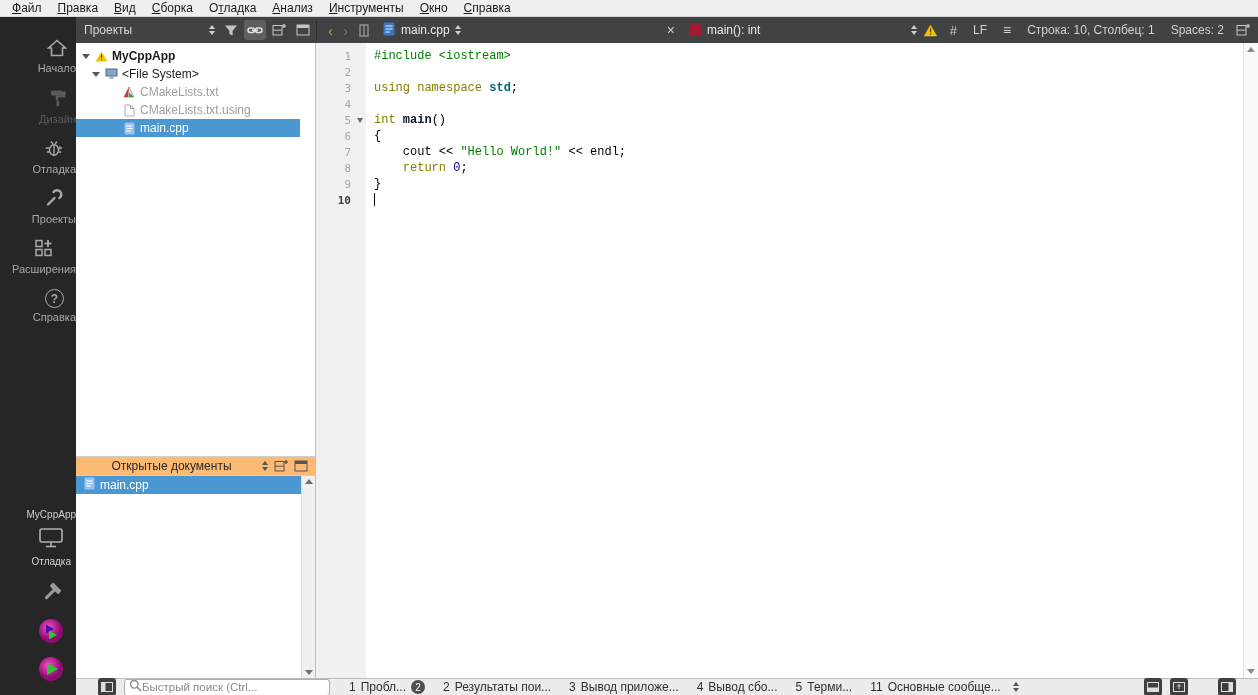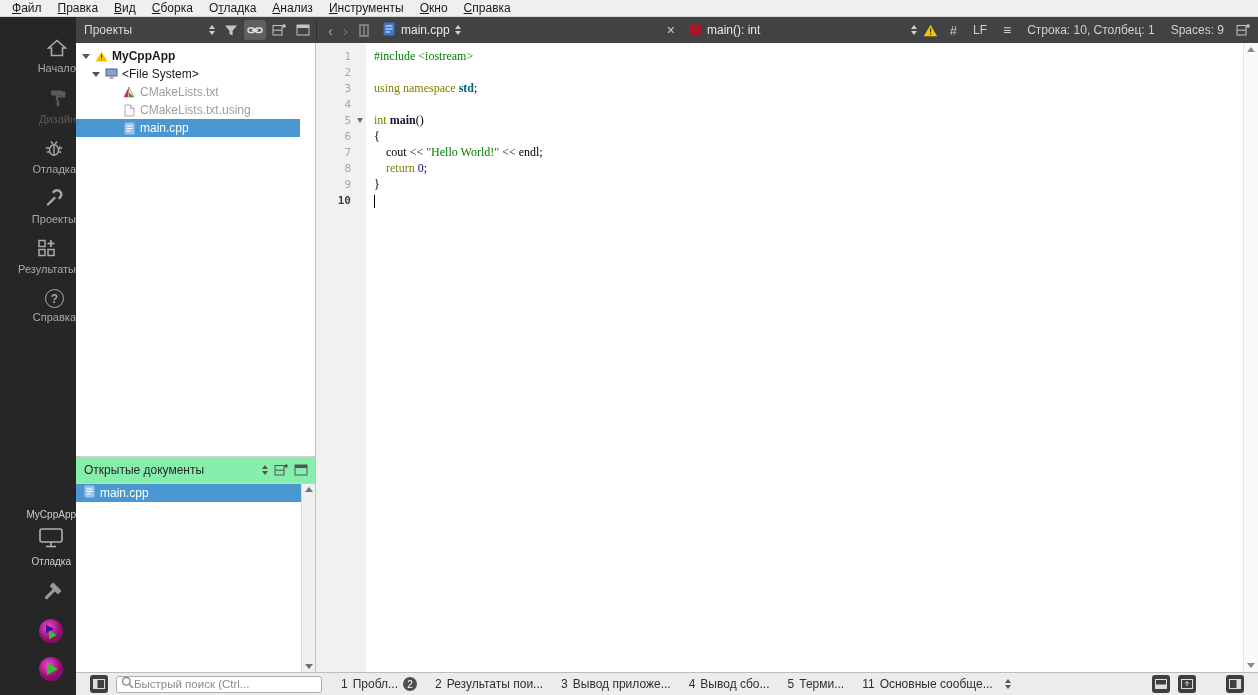--- a/index.html
+++ b/index.html
@@ -60,62 +60,62 @@
   .leftpanel { width:240px; flex:none; background:#fff; border-right:1px solid #bfbfbf;
                display:flex; flex-direction:column; min-height:0; }
   .tree { height:413px; flex:none; padding:4px 15px 0 0; overflow:hidden; }
   .trow { height:18px; display:flex; align-items:center; gap:4px; white-space:nowrap; color:#1a1a1a; cursor:pointer; }
   .trow.muted { color:#9e9e9e; }
   .trow.sel { background:#4a97d2; color:#fff; }
   .trow.bold .tlabel { font-weight:bold; }
   .tri-down { width:0;height:0;border-left:4px solid transparent;border-right:4px solid transparent;border-top:5px solid #555; flex:none; }
   .ticon { display:flex; align-items:center; justify-content:center; width:14px; flex:none; }
 
-  .docs-header { height:28px; background:#86efac; border-top:1px solid #cfcfcf; border-bottom:1px solid #cfcfcf;
-                 display:flex; align-items:center; padding:0 4px 0 8px; color:#2a2a2a; }
+  .docs-header { height:20px; background:#fdba74; border-top:1px solid #cfcfcf; border-bottom:1px solid #cfcfcf;
+                 display:flex; align-items:center; padding:0 4px 0 8px; color:#2a2a2a;text-align:center; }
   .docs-header .lbl { flex:1; }
   .hdr-icon { width:20px; height:16px; display:flex; align-items:center; justify-content:center; cursor:pointer; }
   .docs-list { flex:1; position:relative; background:#fff; }
   .drow { height:18px; display:flex; align-items:center; gap:5px; padding-left:8px; margin-right:14px; cursor:pointer; }
   .drow.sel { background:#4a97d2; color:#fff; }
   .vscroll2 { position:absolute; top:0; right:0; bottom:0; width:14px; background:#f0f0f0; border-left:1px solid #dadada;
               display:flex; flex-direction:column; justify-content:space-between; align-items:center; padding:3px 0; }
   .sb-up   { width:0;height:0;border-left:4px solid transparent;border-right:4px solid transparent;border-bottom:5px solid #707070; }
   .sb-down { width:0;height:0;border-left:4px solid transparent;border-right:4px solid transparent;border-top:5px solid #707070; }
 
   
   .editor { flex:1; position:relative; background:#fff; min-width:0; }
   .gutter { position:absolute; left:0; top:0; bottom:0; width:50px; background:#f1f1f1; padding-top:5px; }
   .gut-row { height:16px; display:flex; align-items:center; }
   .lnum { flex:1; text-align:right; padding-right:3px; color:#a8a8a8;
           font-family:"DejaVu Sans Mono", monospace; font-size:11px; }
   .gut-row.cur .lnum { color:#404040; font-weight:bold; }
   .fold { width:12px; display:flex; align-items:center; justify-content:center; }
   .fold .tri-down { border-top-color:#6a6a6a; border-left-width:3.5px; border-right-width:3.5px; }
   .code { position:absolute; left:50px; right:15px; top:0; bottom:0; padding:5px 0 0 8px;
-          font-family:Liberation Serif, serif; font-size:12px; cursor:text; }
+          font-family:Liberation Mono, monospace; font-size:12px; cursor:text; }
   .ed-line { height:16px; line-height:16px; white-space:pre; }
   .tok.pre { color:#008000; }
   .tok.kw  { color:#808000; }
   .tok.ty  { color:#00677c; font-weight:bold; }
   .tok.fn  { color:#0f172a; font-weight:bold; }
   .tok.str { color:#008000; }
   .tok.num { color:#000080; }
   .tok.pl  { color:#000; }
   .caret { display:inline-block; width:0; height:13px; border-left:1.5px solid #000;
            vertical-align:middle; animation:blink 1.1s step-end infinite; }
   @keyframes blink { 50% { opacity:0; } }
   .vscroll { position:absolute; top:0; right:0; bottom:0; width:15px; background:#fafafa; border-left:1px solid #e4e4e4;
              display:flex; flex-direction:column; justify-content:space-between; align-items:center; padding:4px 0; }
   .vscroll .sb-up { border-bottom-color:#8a8a8a; }
   .vscroll .sb-down { border-top-color:#8a8a8a; }
 
   
-  .statusbar { height:23px; flex:none; background:#ececec; border-top:1px solid #bdbdbd;
-               display:flex; align-items:center; padding:0 14px; color:#2f2f2f;justify-content:center; }
+  .statusbar { height:17px; flex:none; background:#ececec; border-top:1px solid #bdbdbd;
+               display:flex; align-items:center; padding:0 22px; color:#2f2f2f;justify-content:center; }
   .dark-btn { width:18px; height:18px; background:#3f3f3f; border-radius:3px; display:flex;
               align-items:center; justify-content:center; cursor:pointer; flex:none; }
   .searchbox { width:206px; height:17px; background:#fff; border:1px solid #adadad; border-radius:3px;
                display:flex; align-items:center; margin:0 10px 0 8px; padding:0 4px; flex:none; }
   .searchbox input { border:none; outline:none; flex:1; font-family:"Liberation Sans",sans-serif;
                      font-size:11.5px; color:#444; background:transparent; min-width:0; }
   .searchbox input::placeholder { color:#8a8a8a; }
   .pane-btn { display:flex; align-items:center; gap:5px; padding:0 9px; height:23px; cursor:pointer; white-space:nowrap; }
   .badge { min-width:14px; height:14px; border-radius:7px; background:#4f4f4f; color:#fff; font-size:10px;
            display:flex; align-items:center; justify-content:center; padding:0 3px; }
@@ -184,21 +184,21 @@
               <g fill="none" stroke="#a8a8a8" stroke-width="1.5">
                 <rect x="2" y="2.5" width="6" height="6"></rect>
                 <rect x="2" y="11.5" width="6" height="6"></rect>
                 <rect x="11" y="11.5" width="6" height="6"></rect>
               </g>
               <g stroke="#a8a8a8" stroke-width="1.8">
                 <line x1="14" y1="2" x2="14" y2="9"></line>
                 <line x1="10.5" y1="5.5" x2="17.5" y2="5.5"></line>
               </g>
             </svg></span>
-        <span>Результаты</span>
+        <span>Расширения</span>
       </div>
       <div class="mode">
         <span style="width:19px;height:19px;border:1.6px solid #a8a8a8;border-radius:50%;display:flex;align-items:center;justify-content:center;color:#a8a8a8;font-weight:bold;font-size:12px;">
             <span>?</span>
           </span>
         <span>Справка</span>
       </div>
 
       <div class="side-bottom">
         <div class="proj-label">MyCppApp</div>
@@ -334,21 +334,21 @@
               <svg width="15" height="13" viewBox="0 0 15 13">
                 <path d="M7.5 0.8 L14.2 12.2 H0.8 Z" fill="#f2c500"></path>
                 <rect x="6.9" y="4.2" width="1.3" height="4.2" fill="#584400"></rect>
                 <rect x="6.9" y="9.4" width="1.3" height="1.4" fill="#584400"></rect>
               </svg>
             </span>
           <span class="mini-stat hash">#</span>
           <span class="mini-stat">LF</span>
           <span class="mini-stat" style="font-size:14px;">≡</span>
           <span class="mini-stat">Строка: 10, Столбец: 1</span>
-          <span class="mini-stat">Spaces: 9</span>
+          <span class="mini-stat">Spaces: 2</span>
           <span class="tb-icon" style="margin-right:4px;">
               <svg width="14" height="14" viewBox="0 0 14 14">
                 <g stroke="#c4c4c4" fill="none">
                   <rect x="1" y="2.5" width="9" height="9.5"></rect>
                   <line x1="1" y1="7.2" x2="10" y2="7.2"></line>
                 </g>
                 <g stroke="#c4c4c4" stroke-width="1.4">
                   <line x1="12" y1="1" x2="12" y2="5"></line>
                   <line x1="10" y1="3" x2="14" y2="3"></line>
                 </g>

